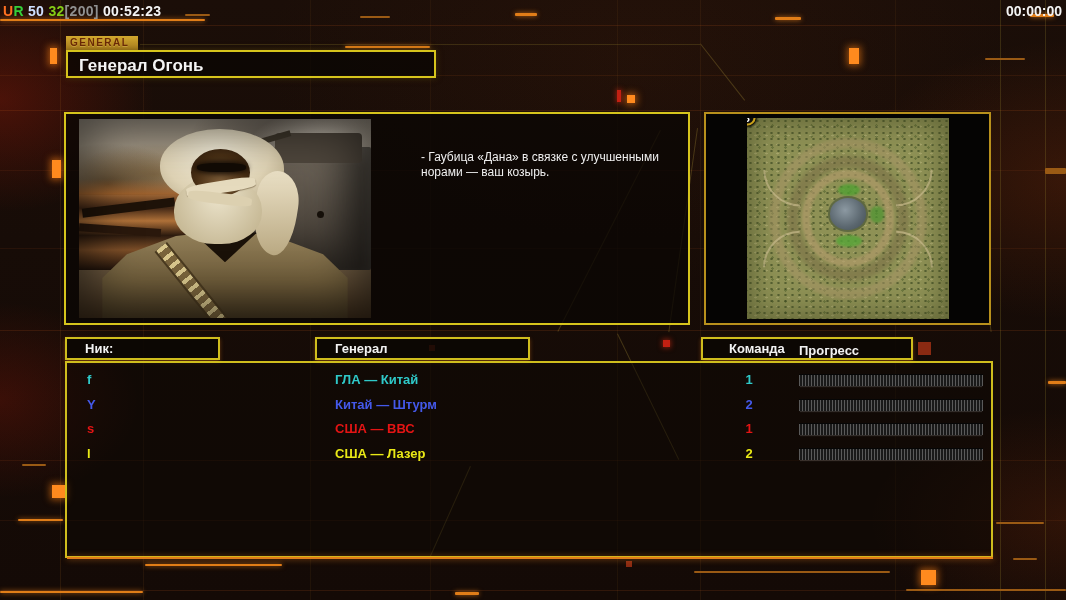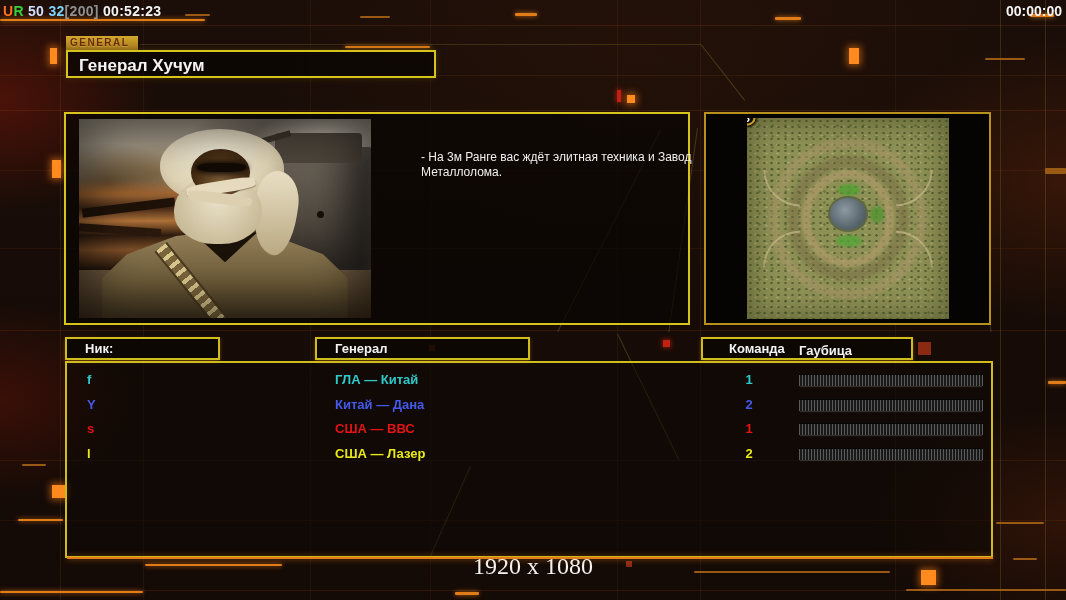--- a/index.html
+++ b/index.html
@@ -232,26 +232,26 @@
   <div class="sq" style="left:52px;top:160px;width:9px;height:18px"></div>
   <div class="sq" style="left:627px;top:95px;width:8px;height:8px"></div>
   <div class="sq red" style="left:617px;top:90px;width:4px;height:12px"></div>
   <div class="sq red dark" style="left:429px;top:345px;width:6px;height:6px"></div>
   <div class="sq red" style="left:663px;top:340px;width:7px;height:7px"></div>
   <div class="sq red dark" style="left:918px;top:342px;width:13px;height:13px"></div>
   <div class="sq" style="left:52px;top:485px;width:13px;height:13px"></div>
   <div class="sq" style="left:921px;top:570px;width:15px;height:15px"></div>
   <div class="sq red dark" style="left:626px;top:561px;width:6px;height:6px"></div>
 
-  <div class="topbar-left"><span style="color: rgb(255, 112, 32);">U</span><span style="color: rgb(53, 208, 58);">R</span><span style="color: rgb(207, 224, 255);"> 50 </span><span style="color: #7dd3fc; margin-top: 19px;">32</span><span style="color: rgb(144, 144, 144);">[200]</span><span style="color: rgb(244, 244, 244);"> 00:52:23</span></div>
+  <div class="topbar-left"><span style="color: rgb(255, 112, 32);">U</span><span style="color: rgb(53, 208, 58);">R</span><span style="color: rgb(207, 224, 255);"> 50 </span><span style="color: #84cc16; margin-top: 19px;">32</span><span style="color: rgb(144, 144, 144);">[200]</span><span style="color: rgb(244, 244, 244);"> 00:52:23</span></div>
   <div class="topbar-right">00:00:00</div>
 
   <div class="gen-tab">GENERAL</div>
   <div class="title-box">
-    <div class="t">Генерал Хучум</div>
+    <div class="t">Генерал Огонь</div>
   </div>
 
   <div class="info-panel">
     <div class="portrait">
       <div class="p-smoke1"></div>
       <div class="p-smoke2"></div>
       <div class="p-trees"></div>
       <div class="p-wreck"></div>
       <div class="p-bar1"></div>
       <div class="p-bar2"></div>
@@ -268,21 +268,21 @@
         <div class="h-tail"></div>
         <div class="h-wrap-chin"></div>
         <div class="h-face"></div>
         <div class="h-eyes"></div>
         <div class="h-band"></div>
         <div class="h-band2"></div>
       </div>
       <div class="p-vig"></div>
     </div>
     <div class="briefing">
-      <p>- На 3м Ранге вас ждёт элитная техника и Завод Металлолома.</p>
+      <p>- Гаубица «Дана» в связке с улучшенными норами — ваш козырь.</p>
     </div>
   </div>
 
   <div class="map-panel">
     <div class="map-img">
       <div class="m-speckle"></div>
       <div class="m-ring-outer"></div>
       <div class="m-ring-mid"></div>
       <div class="m-road1"></div>
       <div class="m-road2"></div>
@@ -317,35 +317,35 @@
           <div class="m-res" style="left: 82.6%; top: 52%;"></div>
           <div class="m-res" style="left: 40.6%; top: 42.4%;"></div>
           <div class="m-res" style="left: 61.8%; top: 54.1%;"></div>
           <div class="m-res" style="left: 60.5%; top: 58.3%;"></div>
         </div>
     </div>
   </div>
 
   <div class="hdr-box hdr-general">Генерал</div>
   <div class="hdr-box hdr-nick">Ник:</div>
-  <div class="hdr-box hdr-team"><span>Команда</span><span class="h2">Гаубица</span></div>
+  <div class="hdr-box hdr-team"><span>Команда</span><span class="h2">Прогресс</span></div>
 
   <div class="main-panel">
     <div id="player-rows">
         <div class="prow" style="top: 6px;">
           <span class="nick" style="color: rgb(47, 201, 201);">f</span>
           <span class="gen" style="color: rgb(47, 201, 201);">ГЛА — Китай</span>
           <span class="team" style="color: rgb(47, 201, 201);">1</span>
           <div class="pbar">
             <div class="pfill" style="width: 0%;"></div>
           </div>
         </div>
         <div class="prow" style="top: 30.5px;">
           <span class="nick" style="color: rgb(68, 89, 234);">Y</span>
-          <span class="gen" style="color: rgb(68, 89, 234);">Китай — Дана</span>
+          <span class="gen" style="color: rgb(68, 89, 234);">Китай — Штурм</span>
           <span class="team" style="color: rgb(68, 89, 234);">2</span>
           <div class="pbar">
             <div class="pfill" style="width: 0%;"></div>
           </div>
         </div>
         <div class="prow" style="top: 55px;">
           <span class="nick" style="color: rgb(228, 20, 20);">s</span>
           <span class="gen" style="color: rgb(228, 20, 20);">США — ВВС</span>
           <span class="team" style="color: rgb(228, 20, 20);">1</span>
           <div class="pbar">
@@ -357,15 +357,14 @@
           <span class="gen" style="color: rgb(233, 233, 22);">США — Лазер</span>
           <span class="team" style="color: rgb(233, 233, 22);">2</span>
           <div class="pbar">
             <div class="pfill" style="width: 0%;"></div>
           </div>
         </div>
       </div>
   </div>
   <div class="panel-underline"></div>
 
-  <div class="footer-res">1920 x 1080</div>
 
 </div>
 
 </body></html>

